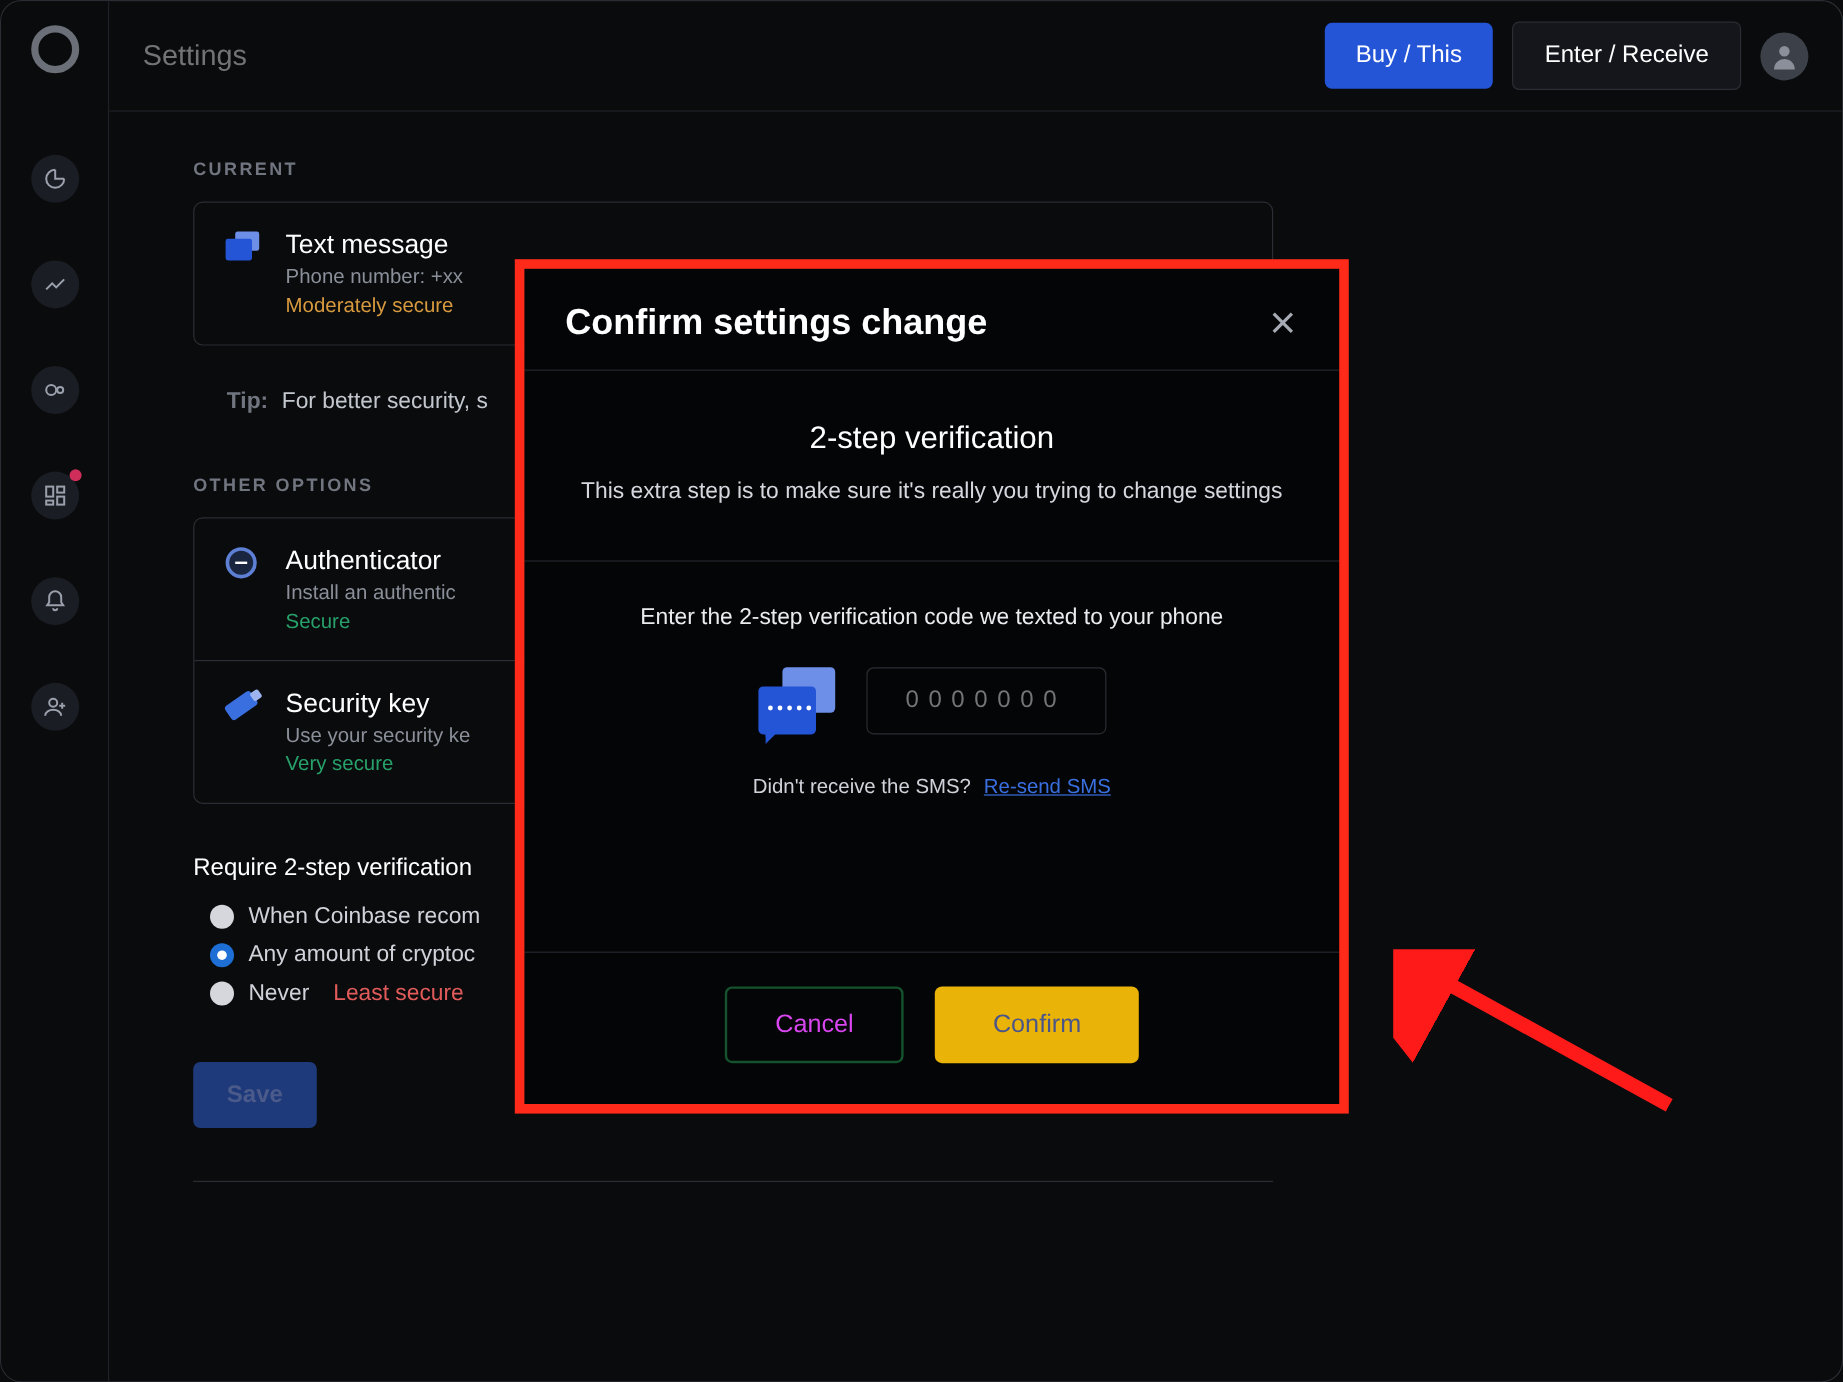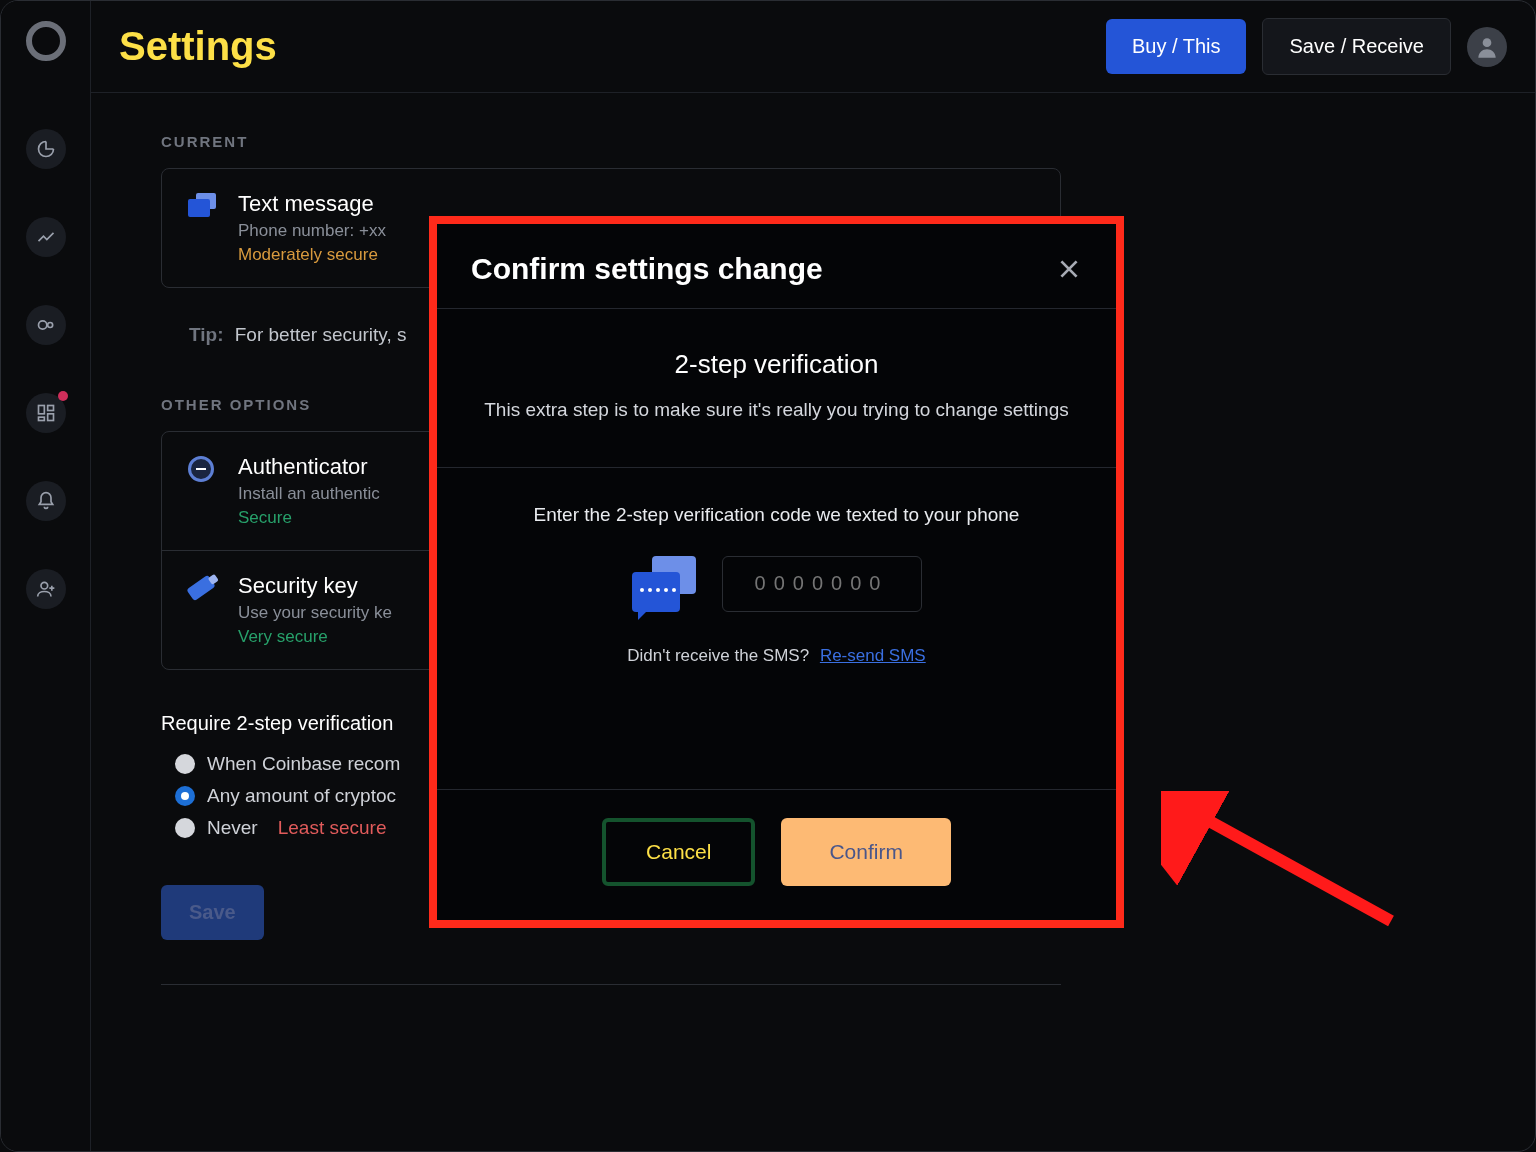--- a/index.html
+++ b/index.html
@@ -56,24 +56,24 @@
     position: absolute;
     left: 90px; right: 0; top: 0;
     height: 92px;
     border-bottom: 1px solid #1e2127;
     display: flex;
     align-items: center;
     padding: 0 28px;
     gap: 16px;
   }
   .page-title {
-    font-size: 40px;
-    font-weight: 700;
+    font-size: 24px;
+    font-weight: 400;
     flex: 1;
-    color: #fde047;
+    color: #737373;
   }
   .btn {
     border: none;
     font-size: 20px;
     font-weight: 500;
     padding: 16px 26px;
     border-radius: 6px;
     cursor: pointer;
     font-family: inherit;
   }
@@ -246,22 +246,22 @@
     justify-content: center;
     gap: 26px;
   }
   .modal-btn {
     font-size: 21px; font-weight: 500;
     padding: 18px 40px;
     border-radius: 6px;
     cursor: pointer;
     font-family: inherit;
   }
-  .modal-cancel { background: transparent; color: #fde047; border: 4px solid #14532d; }
-  .modal-confirm { background: #fdba74; color: #4a568a; border: none; padding: 18px 48px; }
+  .modal-cancel { background: transparent; color: #d946ef; border: 2px solid #14532d; }
+  .modal-confirm { background: #eab308; color: #4a568a; border: none; padding: 18px 48px; }
 
   
   .arrow {
     position: absolute;
     left: 1160px; top: 790px;
     z-index: 12;
     pointer-events: none;
   }
 </style>
 </head>
@@ -303,21 +303,21 @@
     <svg viewBox="0 0 24 24">
         <circle cx="10" cy="8" r="4"></circle>
         <path d="M2 21c0-4 4-6 8-6s8 2 8 6M19 8v6M16 11h6"></path>
       </svg>
   </div>
 </div>
 
 <div class="topbar">
   <div class="page-title">Settings</div>
   <button class="btn btn-primary">Buy / This</button>
-  <button class="btn btn-secondary">Save / Receive</button>
+  <button class="btn btn-secondary">Enter / Receive</button>
   <div class="avatar">
     <svg viewBox="0 0 24 24">
         <circle cx="12" cy="8" r="4"></circle>
         <path d="M4 22c0-5 4-8 8-8s8 3 8 8"></path>
       </svg>
   </div>
 </div>
 
 <div class="content">
   <div class="section-label">CURRENT</div>

